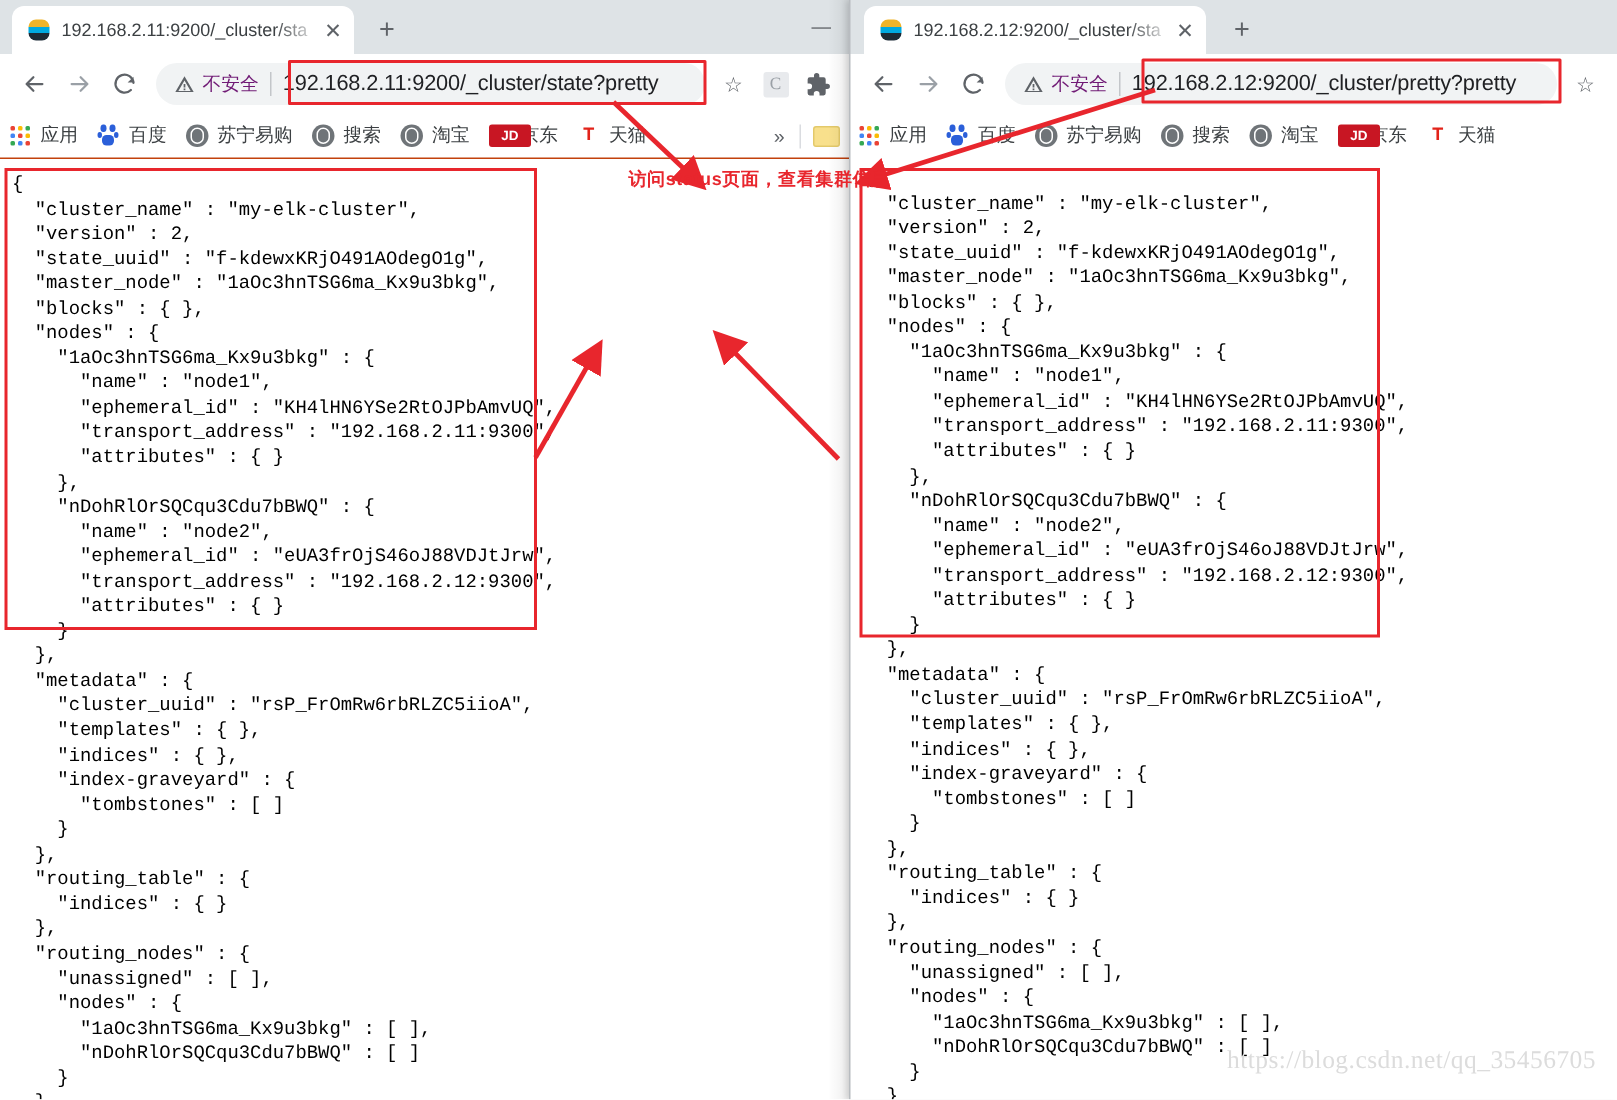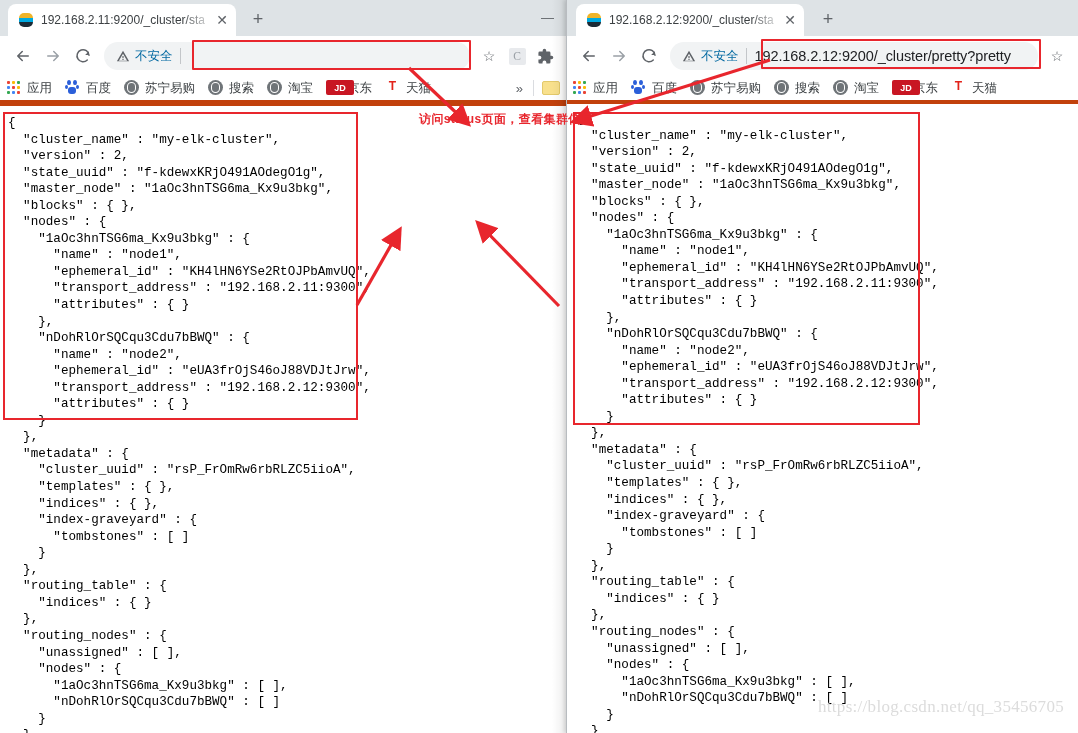--- a/index.html
+++ b/index.html
@@ -47,33 +47,33 @@
   .wctrl span{font-size:13px;line-height:1;cursor:pointer;}
 
   .toolbar{height:40px;background:#fff;display:flex;align-items:center;padding:0 8px;box-sizing:border-box;position:relative;}
   .nav-btn{width:30px;height:30px;flex:0 0 30px;display:flex;align-items:center;justify-content:center;color:#5f6368;cursor:pointer;}
   .nav-btn svg{display:block;}
   .omnibox{
     flex:1 1 auto;height:28px;background:#f1f3f4;border-radius:14px;
     display:flex;align-items:center;padding:0 4px 0 12px;margin:0 6px;box-sizing:border-box;min-width:0;
   }
   .warn-ico{width:14px;height:14px;flex:0 0 14px;margin-right:5px;}
-  .notsecure{font-size:12.5px;color:#0369a1;white-space:nowrap;margin-right:7px;}
+  .notsecure{font-size:12.5px;color:#701a75;white-space:nowrap;margin-right:7px;}
   .omni-sep{width:1px;height:16px;background:#c3c6c9;margin-right:8px;flex:0 0 1px;}
   .omni-url{
     font-size:14.5px;color:#202124;white-space:nowrap;flex:1 1 auto;
     font-family:"Liberation Sans", sans-serif;letter-spacing:-0.1px;
   }
   .star{width:26px;flex:0 0 26px;text-align:center;font-size:14px;color:#5f6368;cursor:pointer;}
   .tb-ico{width:26px;height:26px;flex:0 0 26px;display:flex;align-items:center;justify-content:center;margin-left:2px;cursor:pointer;}
   .cbadge{width:17px;height:17px;background:#e8eaed;border-radius:2px;color:#9aa0a6;font-size:11.5px;
           display:flex;align-items:center;justify-content:center;font-family:"Liberation Serif",serif;}
 
   .bookmarks{height:30px;background:#fff;display:flex;align-items:center;padding:0 6px;box-sizing:border-box;
-             border-bottom:6px solid #c2410c;position:relative;}
+             border-bottom:1px solid #c2410c;position:relative;}
   .bm{display:flex;align-items:center;margin-right:13px;font-size:12.5px;color:#3c4043;white-space:nowrap;cursor:pointer;}
   .bm .bmi{width:16px;height:16px;margin-right:5px;flex:0 0 16px;position:relative;}
   .apps-grid{display:grid;grid-template-columns:repeat(3,3px);grid-template-rows:repeat(3,3px);gap:2px;
              position:absolute;left:1px;top:1px;}
   .apps-grid i{display:block;width:3px;height:3px;border-radius:1px;}
   .globe{width:15px;height:15px;border-radius:50%;background:#6f7478;position:absolute;left:0;top:0;}
   .globe:after{content:"";position:absolute;left:3px;top:2px;width:9px;height:11px;
                border:1.6px solid #fff;border-radius:50%/40%;box-sizing:border-box;}
   .baidu{width:15px;height:15px;position:absolute;left:0;top:0;}
   .baidu i{position:absolute;background:#2b5fd9;border-radius:50%;}
@@ -153,20 +153,21 @@
           </svg>
       </div>
       <div class="omnibox">
         <span class="warn-ico">
           <svg width="14" height="14" viewBox="0 0 24 24">
               <path fill="#5f6368" d="M12 3L1.5 21h21L12 3zm0 5l7 12H5l7-12zm-1 4v4h2v-4h-2zm0 5v2h2v-2h-2z"></path>
             </svg>
         </span>
         <span class="notsecure">不安全</span>
         <span class="omni-sep"></span>
+        <span class="omni-url">192.168.2.11:9200/_cluster/state?pretty</span>
       </div>
       <div class="star">☆</div>
       <div class="tb-ico">
         <span class="cbadge">C</span>
       </div>
       <div class="tb-ico">
         <svg width="17" height="17" viewBox="0 0 24 24">
             <path fill="#5f6368" d="M20.5 11H19V7a2 2 0 00-2-2h-4V3.5a2.5 2.5 0 10-5 0V5H4a2 2 0 00-2 2v3.8h1.5a2.7 2.7 0 010 5.4H2V20a2 2 0 002 2h3.8v-1.5a2.7 2.7 0 015.4 0V22H17a2 2 0 002-2v-4h1.5a2.5 2.5 0 100-5z"></path>
           </svg>
       </div>

